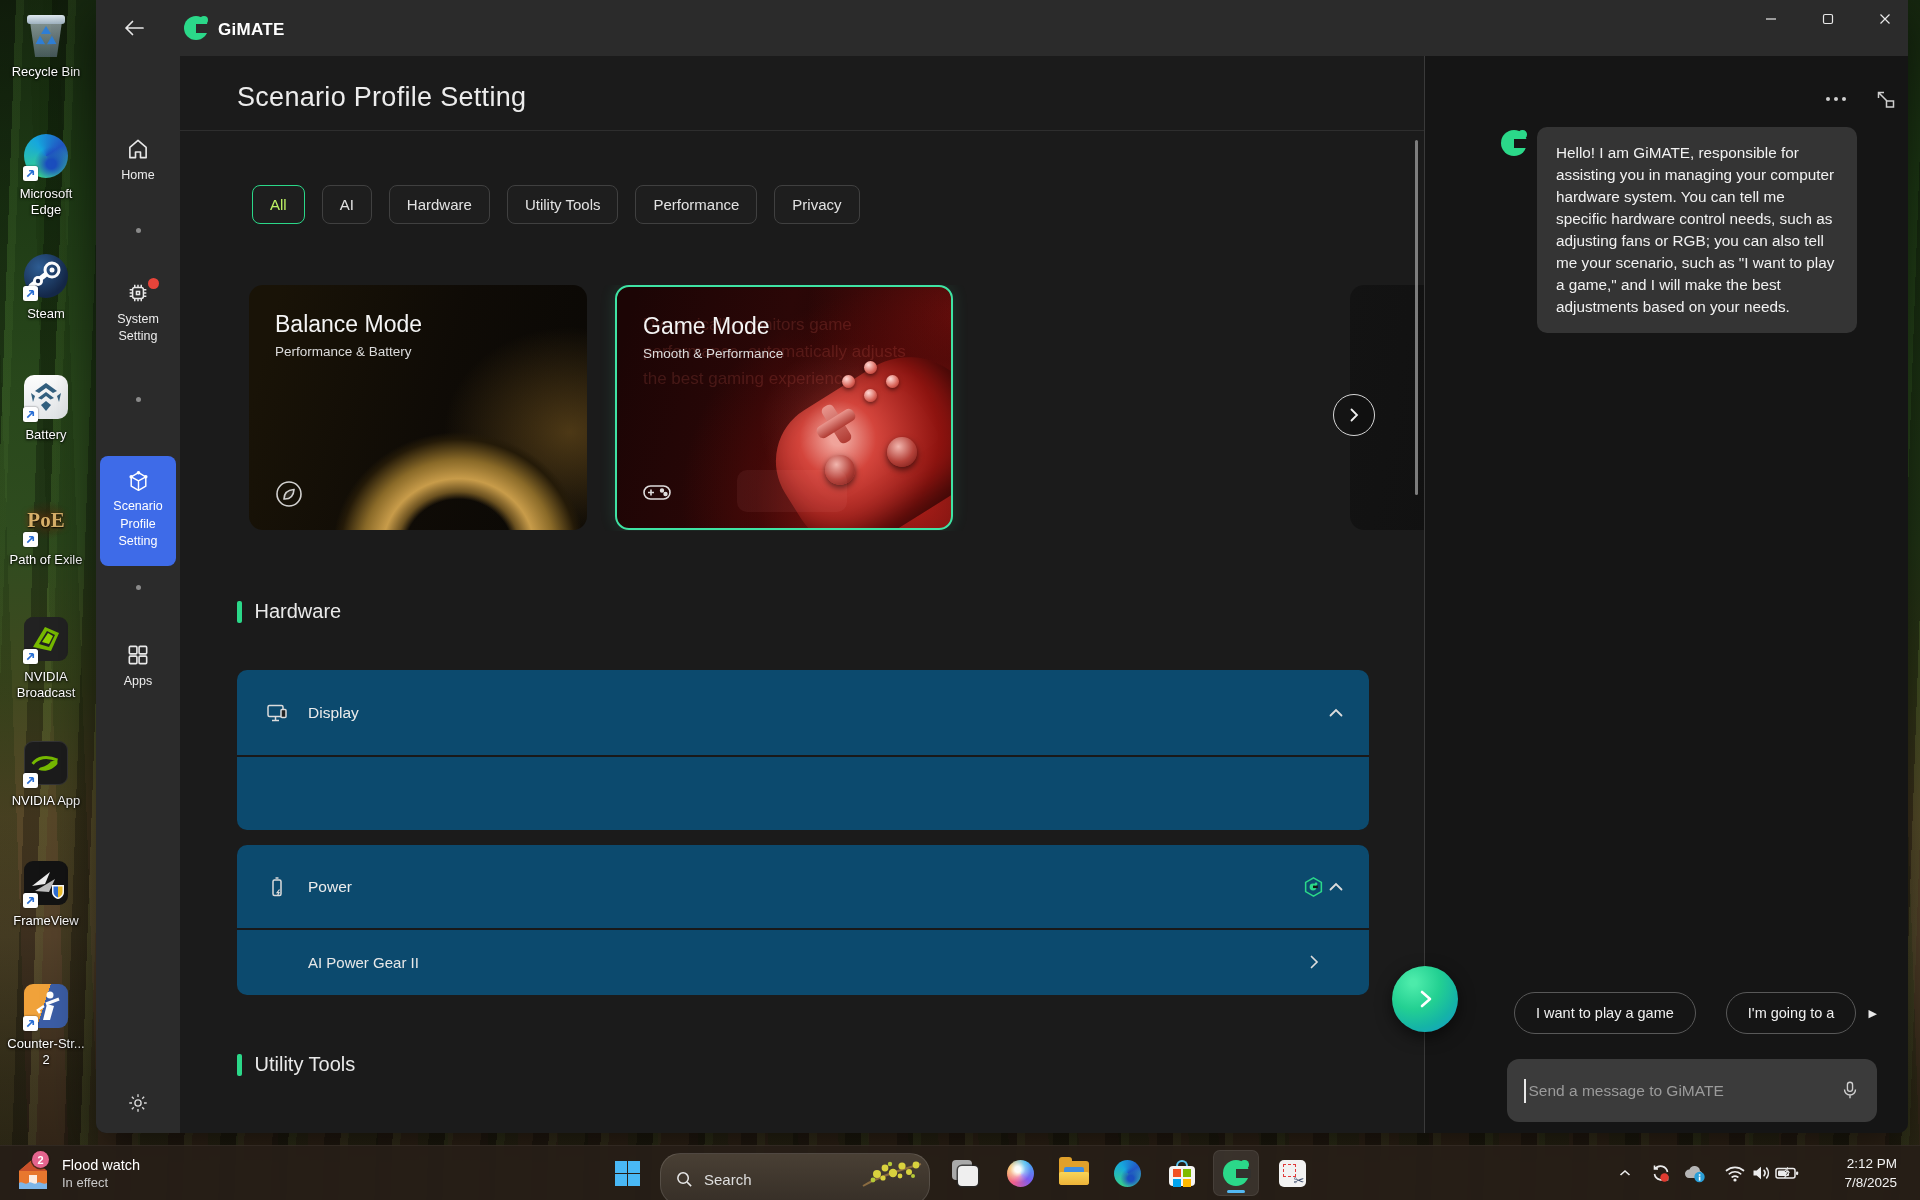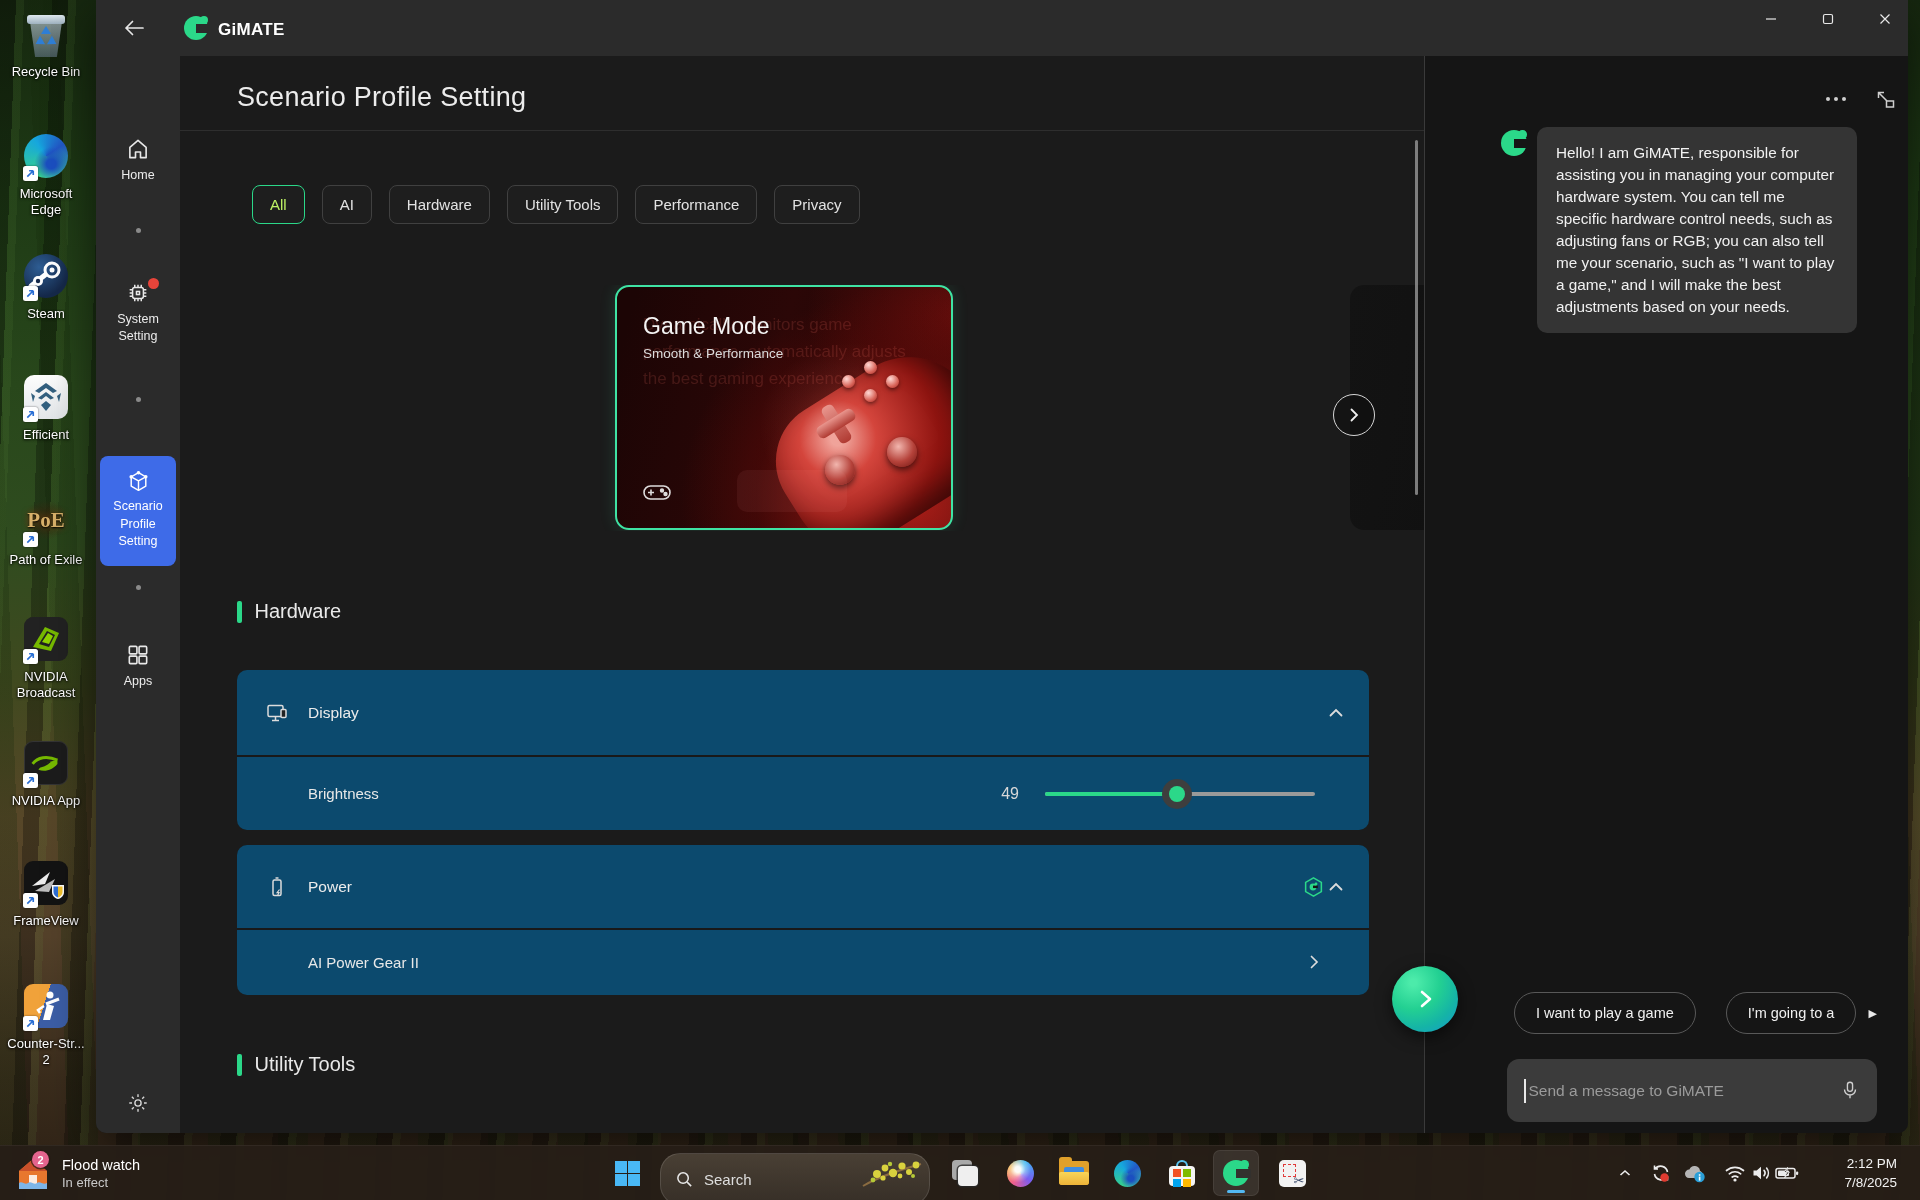--- a/index.html
+++ b/index.html
@@ -233,21 +233,21 @@
             <path d="M37 18l-4 3 2 6z"></path>
           </g>
         </svg>
     </div>
     <div class="shortcut">
         <svg width="11" height="11" viewBox="0 0 12 12">
           <path d="M2.5 9.5L9 3M9 3H4.5M9 3v4.5" stroke="#2a6fd4" stroke-width="1.8" fill="none"></path>
         </svg>
       </div>
   </div>
-  <div>Efficient</div>
+  <div>Battery</div>
 </div>
 <div class="dicon" style="top:496px">
   <div class="ic">
       <div class="poe-ic">PoE</div>
     <div class="shortcut">
         <svg width="11" height="11" viewBox="0 0 12 12">
           <path d="M2.5 9.5L9 3M9 3H4.5M9 3v4.5" stroke="#2a6fd4" stroke-width="1.8" fill="none"></path>
         </svg>
       </div>
   </div>
@@ -420,20 +420,30 @@
     <div class="tabs">
       <div class="tab sel">All</div>
       <div class="tab">AI</div>
       <div class="tab">Hardware</div>
       <div class="tab">Utility Tools</div>
       <div class="tab">Performance</div>
       <div class="tab">Privacy</div>
     </div>
 
     <div class="cards">
+      <div class="card" id="card-balance">
+        <div class="ttl">Balance Mode</div>
+        <div class="sub">Performance &amp; Battery</div>
+        <svg class="cicon" viewBox="0 0 32 32">
+            <g fill="none" stroke="#e2e2e2" stroke-width="1.6">
+              <circle cx="16" cy="16" r="12"></circle>
+              <path d="M11 21c0-6 3.5-9 10-9.5-.4 6.5-4 9.8-10 9.5z" fill="rgba(230,230,230,.12)"></path>
+            </g>
+          </svg>
+      </div>
       <div class="card" id="card-game">
         <div class="ghost">
           <div>Dynamically monitors game</div>
           <div>performance, automatically adjusts</div>
           <div>the best gaming experience</div>
         </div>
         <div class="pad pad-body"></div>
         <div class="pad pad-dot" style="right:74px;top:74px;width:13px;height:13px"></div>
         <div class="pad pad-dot" style="right:52px;top:88px;width:13px;height:13px"></div>
         <div class="pad pad-dot" style="right:96px;top:88px;width:13px;height:13px"></div>
@@ -475,29 +485,20 @@
               <path d="M7 19.5h7M10.5 15.5v4"></path>
               <rect x="16" y="8.5" width="5" height="8" rx="1" fill="#212121"></rect>
             </g>
           </svg>
         <div class="plabel">Display</div>
         <svg class="chev" style="right:22px;top:32px" viewBox="0 0 22 22">
             <path d="M5.5 13.5L11 8l5.5 5.5" stroke="currentColor" stroke-width="1.8" fill="none" stroke-linecap="round"></path>
           </svg>
       </div>
       <div class="pdiv"></div>
-      <div class="brow" style="height:73px">
-        <div class="blabel">Brightness</div>
-        <div class="bval">49</div>
-        <div class="slider">
-          <div class="track"></div>
-          <div class="fill" style="width: 49%;"></div>
-          <div class="thumb" style="left: 49%;"></div>
-        </div>
-      </div>
     </div>
 
     <div class="panel" style="top:789px;height:150px">
       <div class="prow-hd" style="height:83px">
         <svg class="pic" viewBox="0 0 24 24">
             <g fill="none" stroke="#dcdcdc" stroke-width="1.5">
               <rect x="8" y="5" width="8" height="15.5" rx="1.5"></rect>
               <path d="M10.5 3h3"></path>
               <path d="M14.5 14.5l-2.4 3.2h1.9l-1.6 3" stroke-width="1.2"></path>
             </g>

